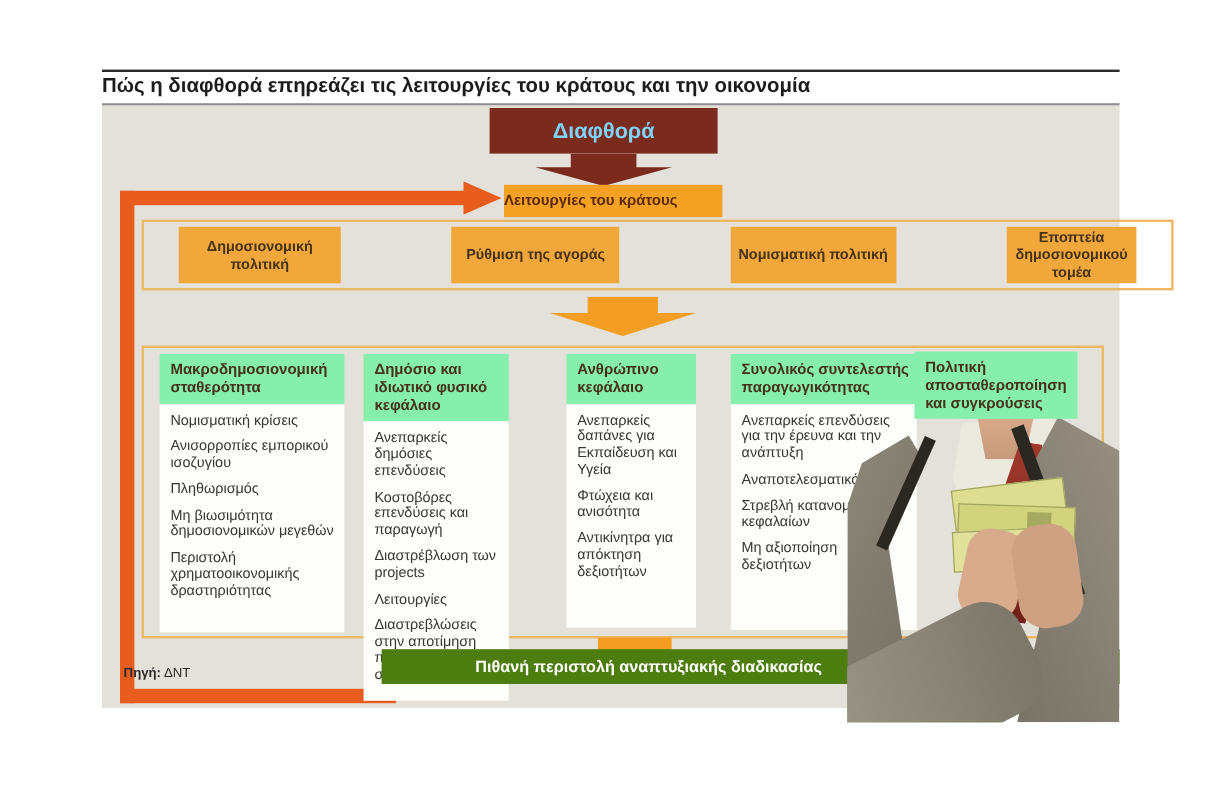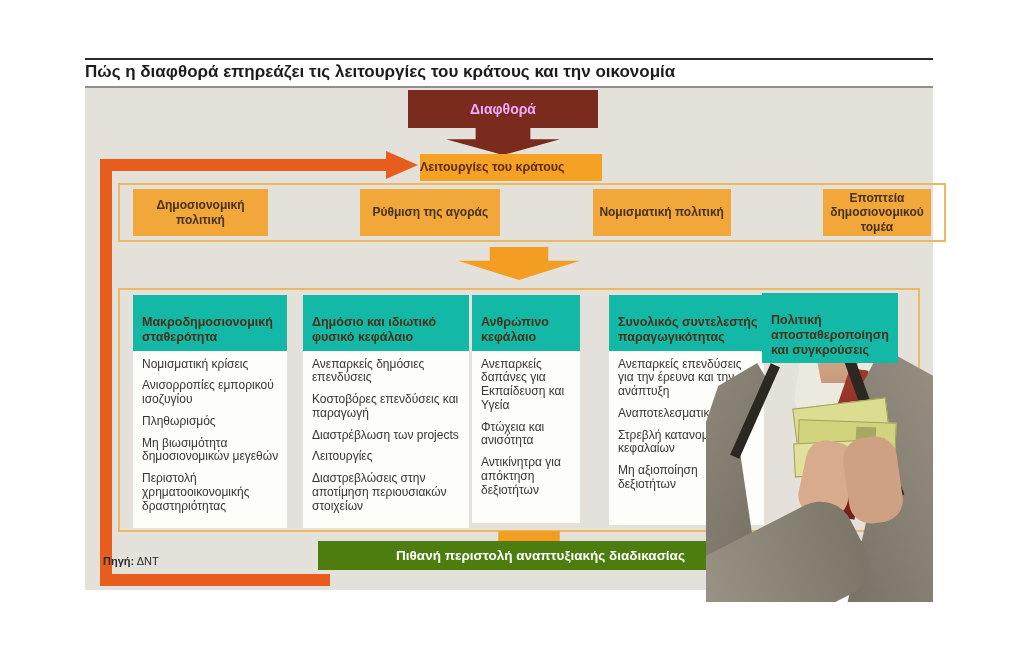--- a/index.html
+++ b/index.html
@@ -9,50 +9,50 @@
   
   .top-rule{position:absolute;left:85px;top:58px;width:848px;height:2px;background:#2a2a2a;}
   .page-title{position:absolute;left:85px;top:62px;width:848px;font-size:17px;font-weight:bold;color:#1c1c1c;}
   .title-rule{position:absolute;left:85px;top:86px;width:848px;height:2px;background:#8f8f8f;}
 
   
   .panel{position:absolute;left:85px;top:88px;width:848px;height:502px;background:#e3e1d9;}
 
   
   .corruption-box{position:absolute;left:408px;top:90px;width:190px;height:38px;background:#7a2b1d;
-                  color:#f0abfc;font-size:14px;font-weight:bold;text-align:center;line-height:38px;}
+                  color:#7dd3fc;font-size:18px;font-weight:bold;text-align:center;line-height:38px;}
   .block-arrow{position:absolute;clip-path:polygon(26% 0,74% 0,74% 42%,100% 42%,50% 100%,0 42%,26% 42%);}
   .arrow-maroon{left:446px;top:128px;width:114px;height:27px;background:#7a2b1d;}
   .arrow-orange1{left:458px;top:247px;width:122px;height:33px;background:#f39d22;}
   .arrow-orange2{left:465px;top:531px;width:128px;height:32px;background:#f39d22;}
 
   
   .conn{position:absolute;background:#e85c1e;}
   .conn-top{left:100px;top:159px;width:288px;height:12px;}
   .conn-head{position:absolute;left:386px;top:151px;width:32px;height:28px;background:#e85c1e;
              clip-path:polygon(0 0,100% 50%,0 100%);}
   .conn-left{left:100px;top:159px;width:12px;height:427px;}
   .conn-bottom{left:100px;top:574px;width:230px;height:12px;}
 
   
   .functions-box{position:absolute;left:420px;top:154px;width:182px;height:27px;background:#f4a124;
                  color:#5d2a0e;font-size:12.5px;font-weight:bold;text-align:left;line-height:27px;}
 
   
   .bordered-row{position:absolute;border:2px solid #edb863;}
   .row-functions{left:118px;top:183px;width:798px;height:55px;display:flex;align-items:center;
-                 justify-content:space-between;padding:0 13px;box-sizing:content-box;}
+                 justify-content:space-between;padding:0 29px;box-sizing:content-box;}
   .fn-box{background:#f1a73a;color:#46311a;font-size:12px;font-weight:bold;text-align:center;
           height:47px;display:flex;align-items:center;justify-content:center;line-height:1.2;padding:0 6px;box-sizing:border-box;}
   .row-impacts{left:118px;top:288px;width:798px;height:240px;}
 
   
   .col{position:absolute;display:flex;flex-direction:column;}
-  .col-header{background:#14b8a6;color:#46311a;font-size:12.5px;font-weight:bold;line-height:1.18;
-              padding:20px 6px 6px 9px;}
+  .col-header{background:#86efac;color:#46311a;font-size:12.5px;font-weight:bold;line-height:1.18;
+              padding:6px 6px 6px 9px;}
   .col-body{background:#fdfdfa;flex:1;padding:7px 6px 6px 9px;}
   .item{margin:0 0 8px 0;font-size:12px;line-height:1.15;color:#393530;}
 
   
   .outcome-bar{position:absolute;left:318px;top:541px;width:615px;height:29px;background:#4d7c0f;}
   .outcome-label{display:block;padding-right:170px;text-align:center;color:#fff;
                  font-size:13.5px;font-weight:bold;line-height:29px;}
   .source{position:absolute;left:103px;top:555px;font-size:11px;color:#2b2b2b;}
   .source b{font-weight:bold;}
 
@@ -117,21 +117,21 @@
     <div class="col-header">Μακροδημοσιονομική σταθερότητα</div>
     <div class="col-body">
       <p class="item">Νομισματική κρίσεις</p>
       <p class="item">Ανισορροπίες εμπορικού ισοζυγίου</p>
       <p class="item">Πληθωρισμός</p>
       <p class="item">Μη βιωσιμότητα δημοσιονομικών μεγεθών</p>
       <p class="item">Περιστολή χρηματοοικονομικής δραστηριότητας</p>
     </div>
   </div>
 
-  <div class="col" style="left:303px;top:295px;width:166px;height:230px">
+  <div class="col" style="left:303px;top:295px;width:121px;height:230px">
     <div class="col-header">Δημόσιο και ιδιωτικό φυσικό κεφάλαιο</div>
     <div class="col-body">
       <p class="item">Ανεπαρκείς δημόσιες επενδύσεις</p>
       <p class="item">Κοστοβόρες επενδύσεις και παραγωγή</p>
       <p class="item">Διαστρέβλωση των projects</p>
       <p class="item">Λειτουργίες</p>
       <p class="item">Διαστρεβλώσεις στην αποτίμηση περιουσιακών στοιχείων</p>
     </div>
   </div>
 

